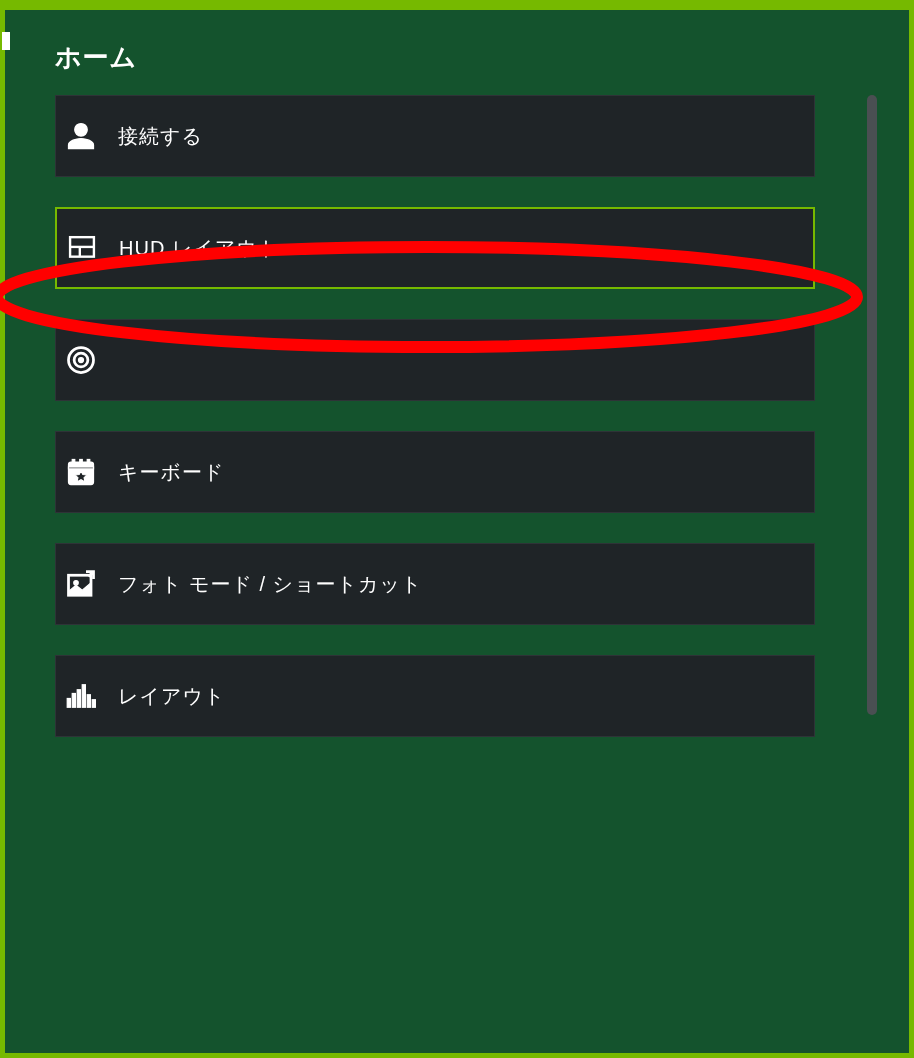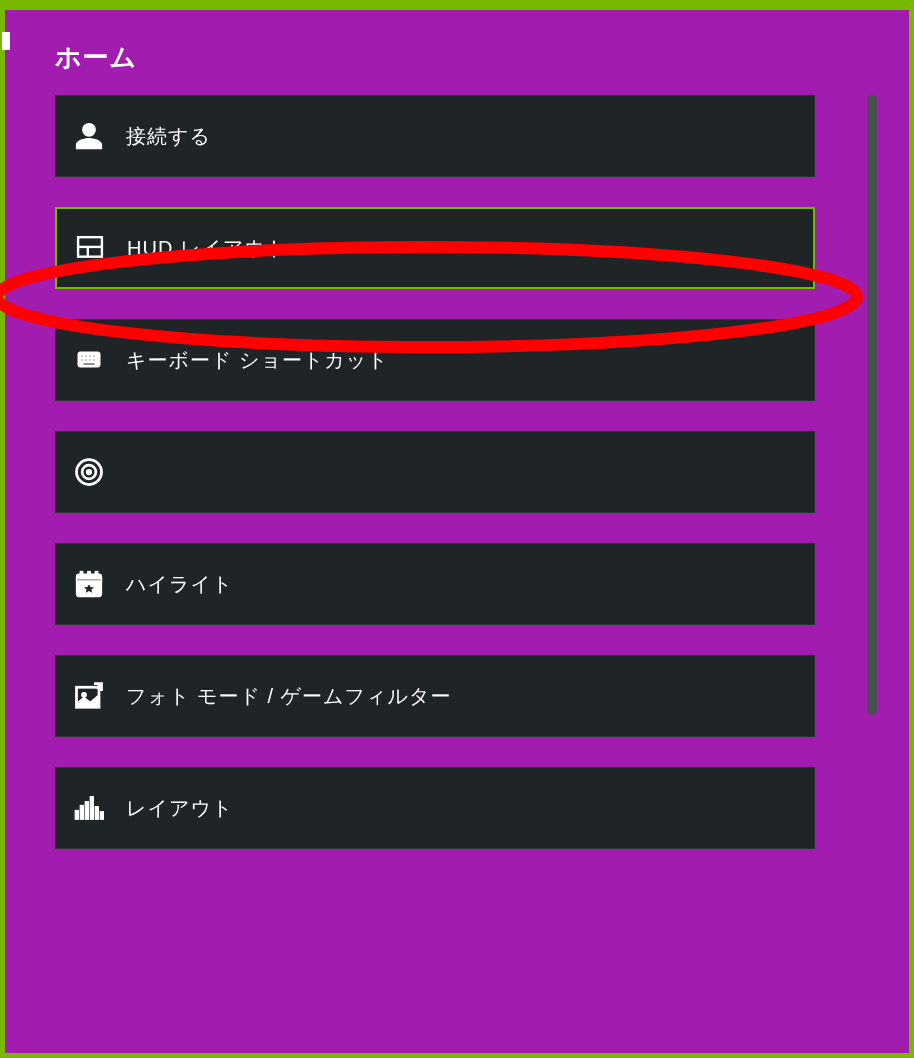--- a/index.html
+++ b/index.html
@@ -8,21 +8,21 @@
       font-family: "Meiryo", "Hiragino Sans", sans-serif;
       width: 914px;
       height: 1058px;
       overflow: hidden;
     }
     .frame {
       width: 914px;
       height: 1058px;
       border: 5px solid #76b900;
       border-top-width: 10px;
-      background: #a21caf;
+      background: #14532d;
       position: relative;
       padding: 30px 0 0 50px;
     }
     .left-tab {
       position: absolute;
       left: -3px;
       top: 22px;
       width: 8px;
       height: 18px;
       background: #fff;
@@ -49,21 +49,21 @@
       border-radius: 5px;
     }
     .menu-item {
       width: 760px;
       height: 82px;
       border: 1px solid #2e3337;
       background: #1f2427;
       margin-bottom: 30px;
       display: flex;
       align-items: center;
-      padding-left: 16px;
+      padding-left: 8px;
       gap: 20px;
       cursor: pointer;
       position: relative;
     }
     .menu-item.selected {
       border: 2px solid #76b900;
     }
     .menu-item .icon {
       width: 34px;
       height: 34px;
@@ -119,37 +119,20 @@
       <span class="icon">
         <svg viewBox="0 0 24 24" width="30" height="26">
             <rect x="1" y="2" width="22" height="18" fill="none" stroke-width="2.2"></rect>
             <line x1="1" y1="11" x2="23" y2="11" stroke-width="2.2"></line>
             <line x1="10" y1="11" x2="10" y2="20" stroke-width="2.2"></line>
           </svg>
       </span>
       <span class="label">HUD レイアウト</span>
     </div>
 
-    <div class="menu-item">
-      <span class="icon">
-        <svg viewBox="0 0 24 24" width="32" height="24">
-            <rect x="1" y="4" width="22" height="15" rx="2" fill="#fff"></rect>
-            <rect x="4" y="7" width="2" height="2" fill="#1f2427"></rect>
-            <rect x="8" y="7" width="2" height="2" fill="#1f2427"></rect>
-            <rect x="12" y="7" width="2" height="2" fill="#1f2427"></rect>
-            <rect x="16" y="7" width="2" height="2" fill="#1f2427"></rect>
-            <rect x="4" y="11" width="2" height="2" fill="#1f2427"></rect>
-            <rect x="8" y="11" width="2" height="2" fill="#1f2427"></rect>
-            <rect x="12" y="11" width="2" height="2" fill="#1f2427"></rect>
-            <rect x="16" y="11" width="2" height="2" fill="#1f2427"></rect>
-            <rect x="6" y="15" width="12" height="2" fill="#1f2427"></rect>
-          </svg>
-      </span>
-      <span class="label">キーボード ショートカット</span>
-    </div>
 
 
     <div class="menu-item">
       <span class="icon">
         <svg viewBox="0 0 24 24" width="30" height="30">
             <circle cx="12" cy="12" r="10" fill="none" stroke-width="2.2"></circle>
             <circle cx="12" cy="12" r="5.5" fill="none" stroke-width="2.2"></circle>
             <circle cx="12" cy="12" r="2" fill="#fff"></circle>
           </svg>
       </span>
@@ -159,33 +142,33 @@
       <span class="icon">
         <svg viewBox="0 0 24 24" width="30" height="30">
             <rect x="2" y="4" width="20" height="18" rx="2" fill="#fff"></rect>
             <rect x="5" y="2" width="2" height="4" fill="#fff"></rect>
             <rect x="11" y="2" width="2" height="4" fill="#fff"></rect>
             <rect x="17" y="2" width="2" height="4" fill="#fff"></rect>
             <rect x="2" y="8" width="20" height="1.5" fill="#1f2427"></rect>
             <path d="M12 11 L13.5 14 L17 14.3 L14.5 16.5 L15.3 20 L12 18.2 L8.7 20 L9.5 16.5 L7 14.3 L10.5 14 Z" fill="#1f2427"></path>
           </svg>
       </span>
-      <span class="label">ハイライト</span>
+      <span class="label">キーボード</span>
     </div>
 
     <div class="menu-item">
       <span class="icon">
         <svg viewBox="0 0 24 24" width="30" height="30">
             <rect x="2" y="5" width="18" height="16" fill="none" stroke-width="2.2"></rect>
             <circle cx="8" cy="11" r="1.8" fill="#fff"></circle>
             <path d="M2 18 L8 13 L13 17 L20 11 L20 21 L2 21 Z" fill="#fff"></path>
             <path d="M16 2 L22 2 L22 8 M18 6 L22 2" fill="none" stroke-width="2.2"></path>
           </svg>
       </span>
-      <span class="label">フォト モード / ゲームフィルター</span>
+      <span class="label">フォト モード / ショートカット</span>
     </div>
 
     <div class="menu-item">
       <span class="icon">
         <svg viewBox="0 0 24 24" width="30" height="30">
           <rect x="1" y="14" width="2.5" height="7" fill="#fff"></rect>
           <rect x="5" y="10" width="2.5" height="11" fill="#fff"></rect>
           <rect x="9" y="7" width="2.5" height="14" fill="#fff"></rect>
           <rect x="13" y="3" width="2.5" height="18" fill="#fff"></rect>
           <rect x="17" y="11" width="2.5" height="10" fill="#fff"></rect>

